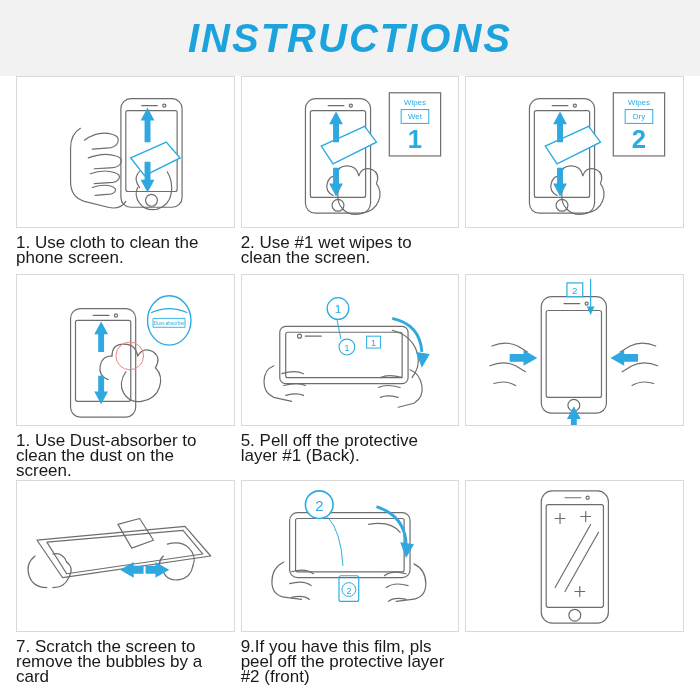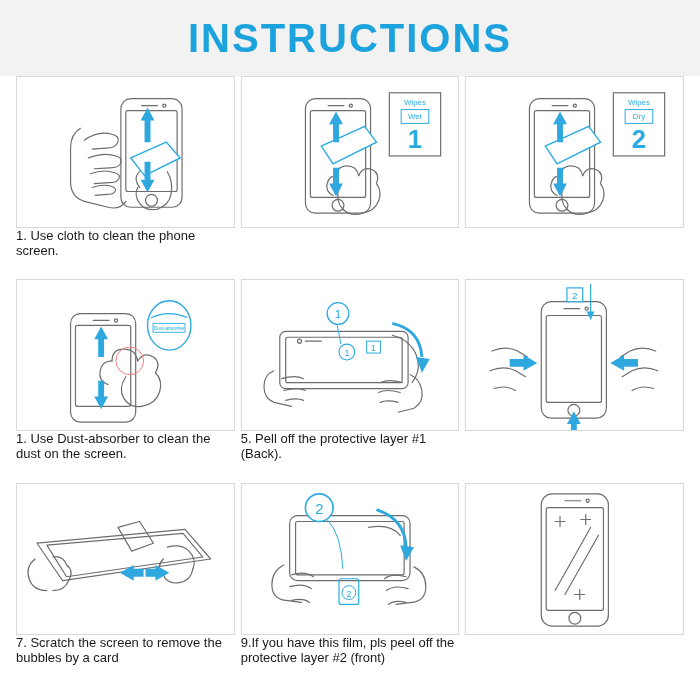--- a/index.html
+++ b/index.html
@@ -21,20 +21,21 @@
     box-sizing: border-box;
   }
   
   .header {
     position: relative;
     height: 76px;
     background: #f2f2f2;
     display: flex;
     align-items: center;
     justify-content: center;
+    font-style: italic;
   }
   .header-title {
     color: #1ca3dd;
     font-size: 40px;
     font-weight: bold;
     letter-spacing: 2px;
     font-family: "Liberation Sans", sans-serif;
   }
   
   .grid {
@@ -58,21 +59,22 @@
   }
   .art {
     position: relative;
     height: 152px;
     border: 1px solid #d9d9d9;
     background: #ffffff;
     box-sizing: border-box;
     overflow: hidden;
   }
   .caption {
-    font-size: 13px;
+    margin-top: 7px;
+    font-size: 17px;
     line-height: 15px;
     color: #1a1a1a;
     padding-right: 4px;
   }
   svg { display: block; }
 </style>
 </head>
 <body>
 
 <div class="page">
@@ -143,20 +145,21 @@
 
           <g>
             <rect x="147" y="16" width="52" height="64" fill="#ffffff" stroke="#6d6d6d" stroke-width="1.2"></rect>
             <text x="173" y="28" font-family="Liberation Sans, sans-serif" font-size="8" fill="#29abe2" text-anchor="middle">Wipes</text>
             <rect x="159" y="33" width="28" height="14" fill="#ffffff" stroke="#29abe2" stroke-width="1"></rect>
             <text x="173" y="43" font-family="Liberation Sans, sans-serif" font-size="8" fill="#29abe2" text-anchor="middle">Wet</text>
             <text x="173" y="72" font-family="Liberation Sans, sans-serif" font-size="26" font-weight="bold" fill="#29abe2" text-anchor="middle">1</text>
           </g>
         </svg>
       </div>
+      <div class="caption">2. Use #1 wet wipes to clean the screen.</div>
     </div>
 
     <div class="cell">
       <div class="art">
         <svg viewBox="0 0 215 152" width="100%" height="100%">
           <g fill="none" stroke="#6d6d6d" stroke-width="1.2" stroke-linecap="round" stroke-linejoin="round">
             <rect x="62" y="22" width="66" height="116" rx="10"></rect>
             <rect x="67" y="34" width="56" height="88" rx="2"></rect>
             <circle cx="95" cy="130" r="6"></circle>
             <line x1="85" y1="29" x2="101" y2="29"></line>

